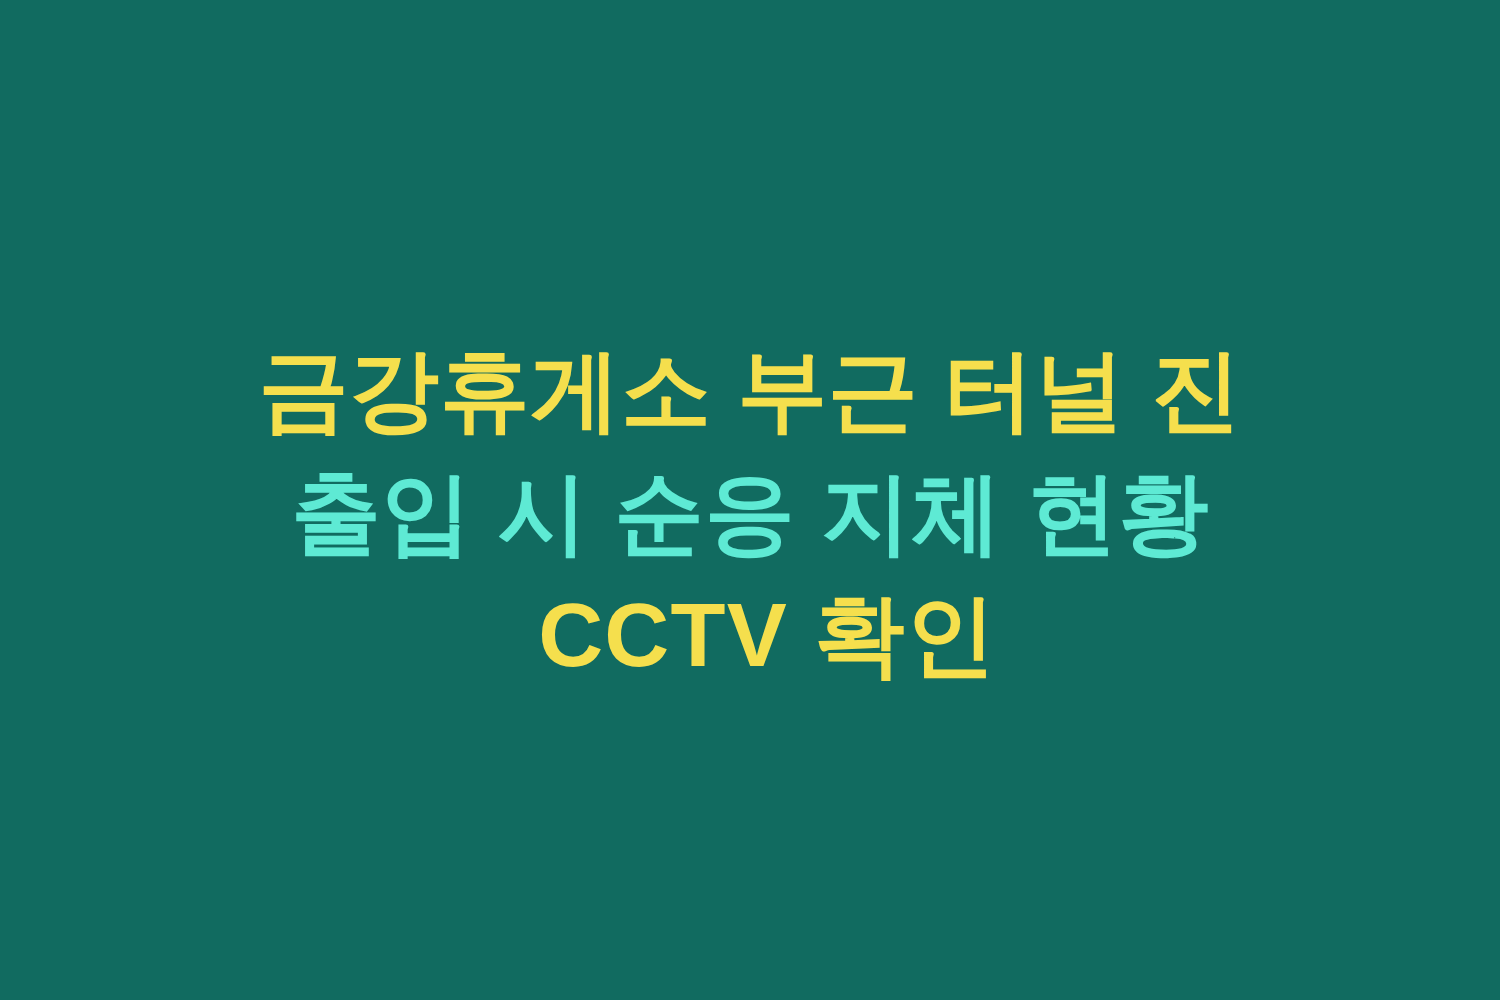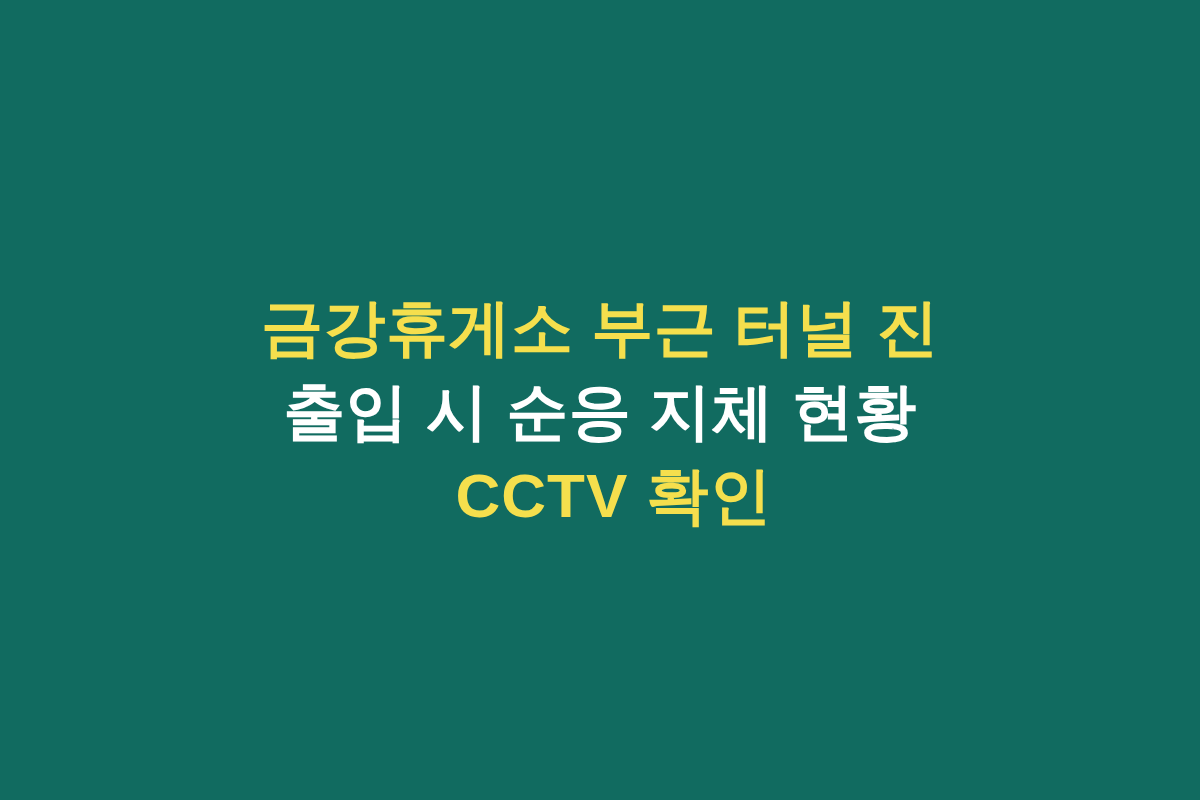--- a/index.html
+++ b/index.html
@@ -35,21 +35,21 @@
     justify-content: center;
     
     margin-top: 24px;
   }
 
   .title-line {
     display: block;
     color: #F5DF4D;
     font-family: "Liberation Sans", "DejaVu Sans", sans-serif;
     font-weight: 700;
-    font-size: 62px;
+    font-size: 72px;
     line-height: 1.36;
     letter-spacing: 0.5px;
     white-space: nowrap;
     -webkit-font-smoothing: antialiased;
   }
 
   
   .title-line.line-3 {
     letter-spacing: 1px;
     margin-left: 28px;
@@ -57,19 +57,19 @@
 </style>
 </head>
 <body>
 
 <div id="thumbnail-card" style="background: rgb(17, 107, 96);">
 
   <div id="title-block">
 
     <span class="title-line line-1" style="color: rgb(245, 223, 77);">금강휴게소 부근 터널 진</span>
 
-    <span class="title-line line-2" style="color: #ffffff;">출입 시 순응 지체 현황</span>
+    <span class="title-line line-2" style="color: #5eead4;">출입 시 순응 지체 현황</span>
 
     <span class="title-line line-3" style="color: rgb(245, 223, 77);">CCTV 확인</span>
 
   </div>
 
 </div>
 
 </body></html>

